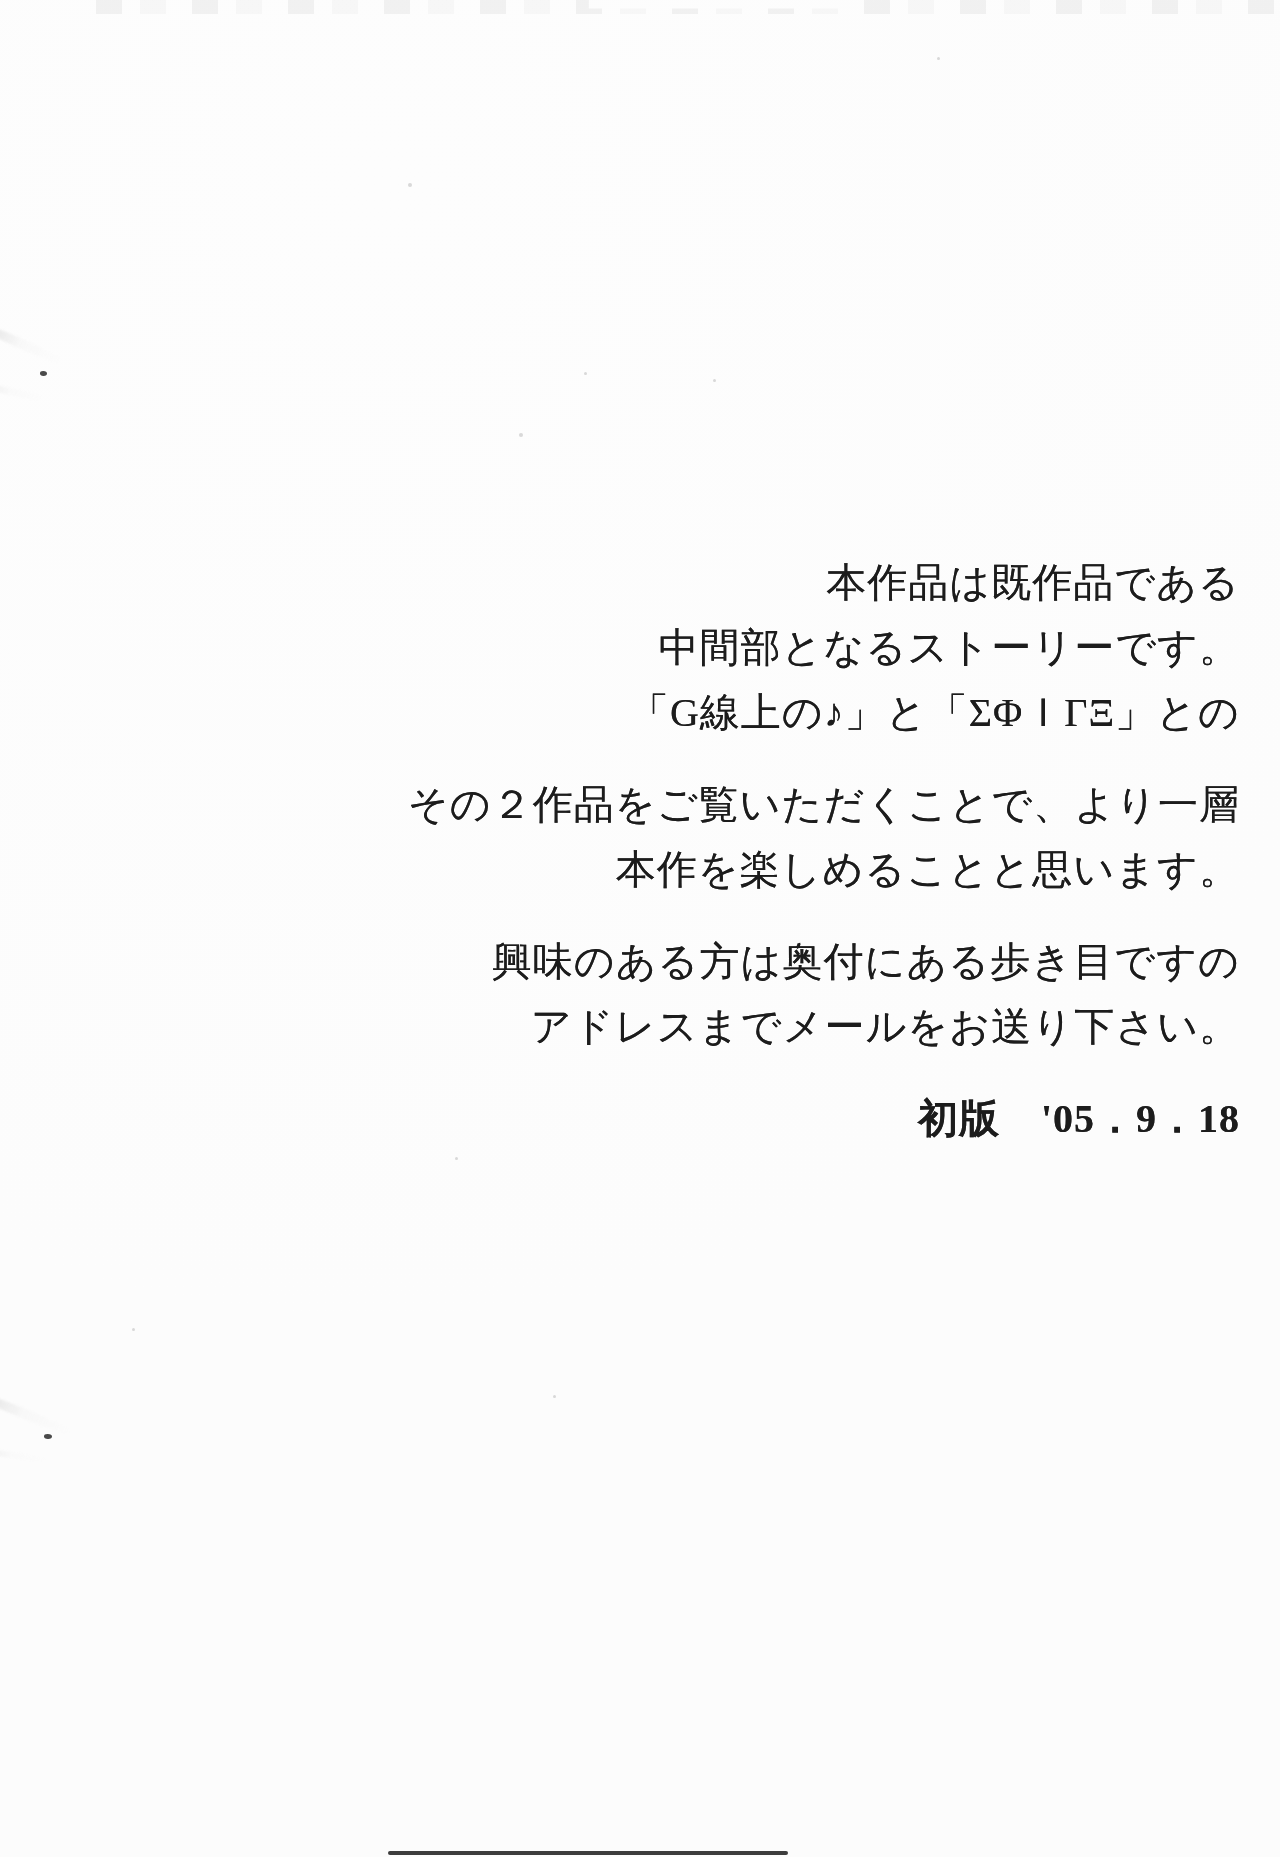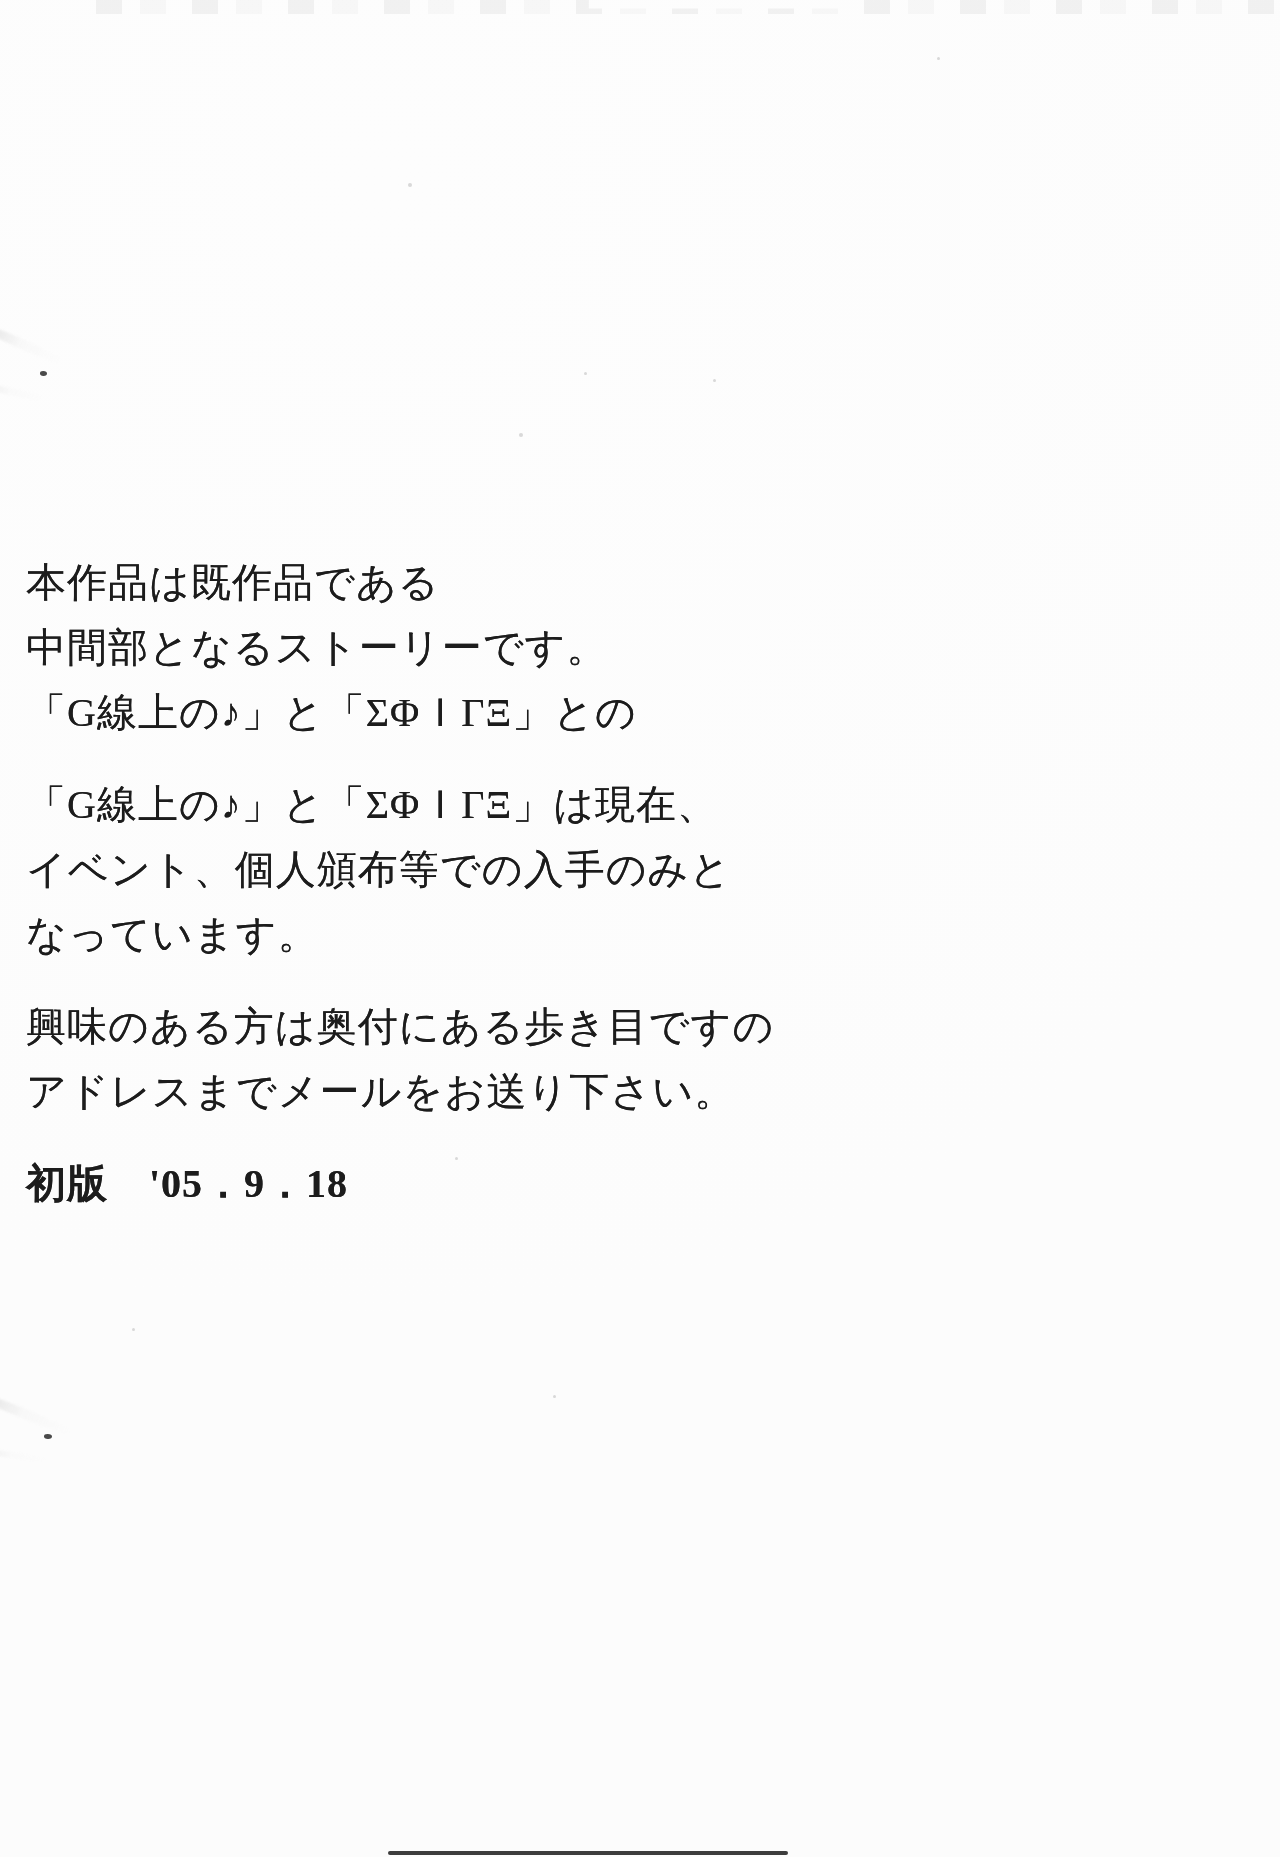--- a/index.html
+++ b/index.html
@@ -20,23 +20,22 @@
     background:
       radial-gradient(circle at 30% 10%, #fdfdfd 0%, #fcfcfc 60%),
       #fcfcfc;
   }
   
   .afterword {
     position: absolute;
     top: 550px;
     left: 0;
     width: 1240px; 
-    text-align: left;
+    text-align: right;
     color: #1c1c1c;
-    padding-left: 26px;
   }
   .para {
     margin: 0 0 27px 0;
     padding: 0;
   }
   .line {
     display: block;
     font-size: 40px;
     line-height: 65px;
     letter-spacing: 1px;
@@ -146,26 +145,25 @@
   <div class="bottom-streak"></div>
 
   <main class="afterword">
 
     <p class="para">
       <span class="line">本作品は既作品である</span>
       <span class="line">中間部となるストーリーです。</span>
       <span class="line">「G線上の♪」と「ΣΦＩΓΞ」との</span>
     </p>
 
+    <p class="para">
+      <span class="line">その２作品をご覧いただくことで、より一層</span>
+      <span class="line">本作を楽しめることと思います。</span>
+    </p>
 
-    <p class="para">
-      <span class="line">「G線上の♪」と「ΣΦＩΓΞ」は現在、</span>
-      <span class="line">イベント、個人頒布等での入手のみと</span>
-      <span class="line">なっています。</span>
-    </p>
 
     <p class="para">
       <span class="line">興味のある方は奥付にある歩き目ですの</span>
       <span class="line">アドレスまでメールをお送り下さい。</span>
     </p>
 
     <p class="para colophon">
       <span class="line">初版　'05．9．18</span>
     </p>
 

